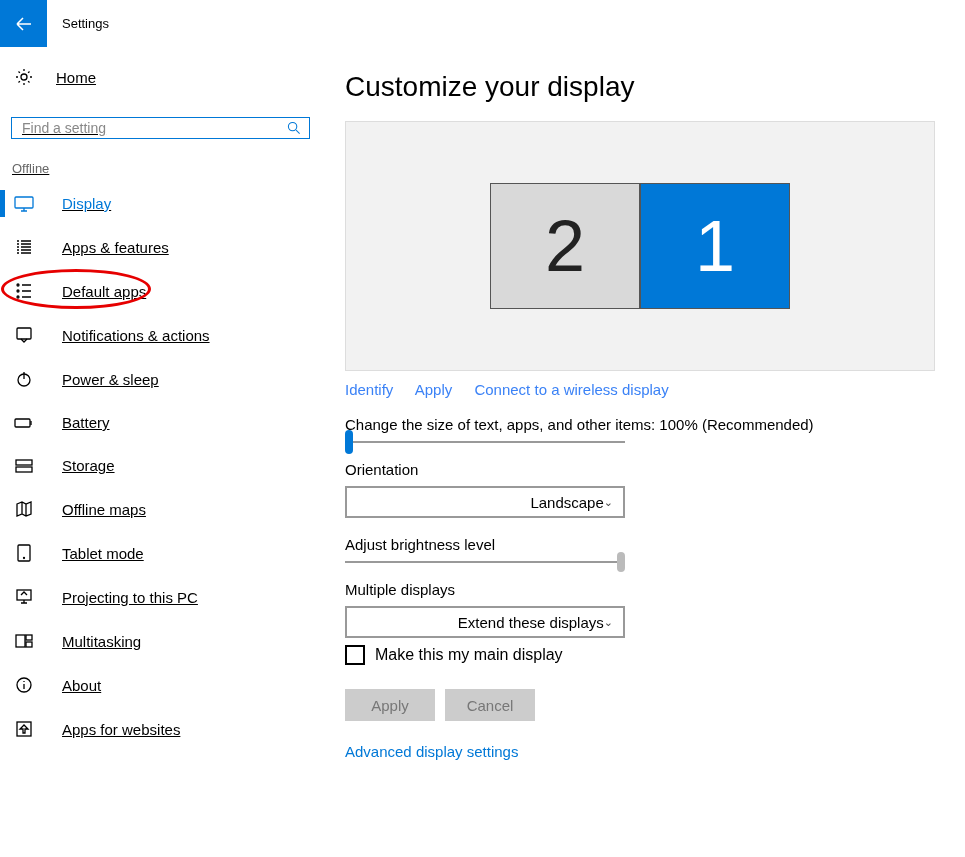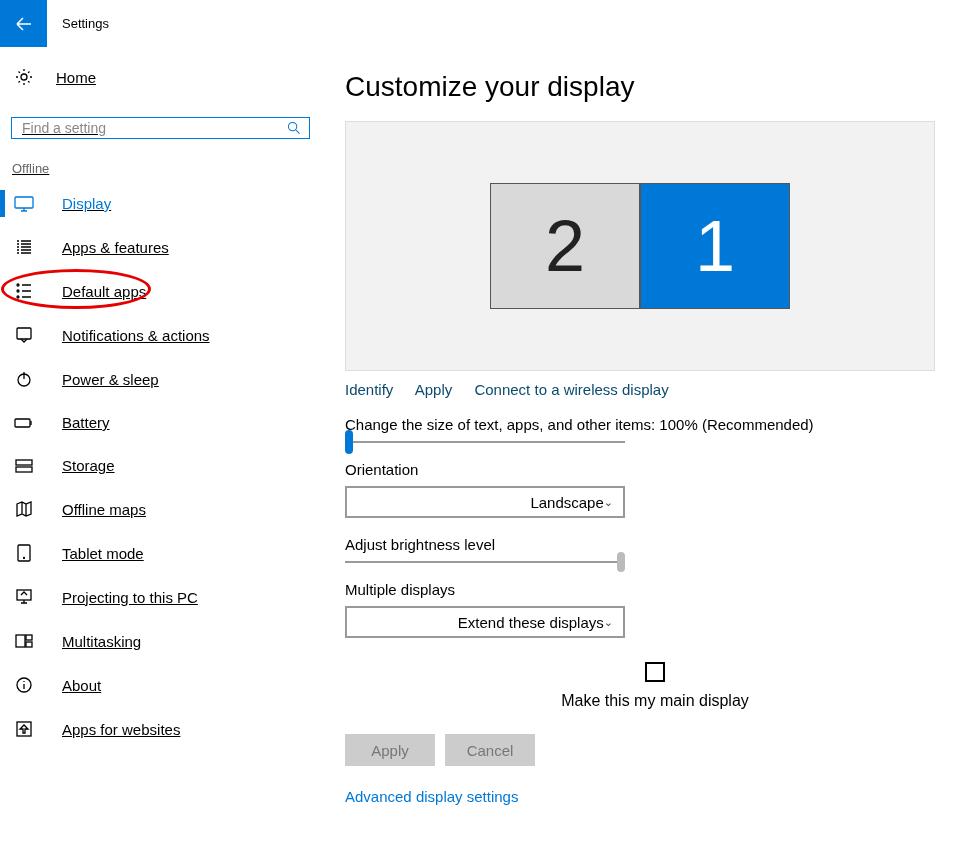--- a/index.html
+++ b/index.html
@@ -23,28 +23,28 @@
   .nav-item.active::before { content: ""; position: absolute; left: -10px; top: 8px; bottom: 8px; width: 5px; background: #0078d7; }
   .nav-item .label { font-size: 15px; }
   .annot-circle { position: absolute; border: 3px solid #e60000; border-radius: 50%; width: 150px; height: 40px; left: -9px; top: 0px; pointer-events: none; }
   .main { flex: 1; padding: 10px 0 0 0; }
   .heading { font-size: 28px; font-weight: 300; margin: 14px 0 18px 0; }
   .display-arrange { background: #f2f2f2; border: 1px solid #ddd; height: 250px; display: flex; align-items: center; justify-content: center; gap: 0; width: 590px; }
   .monitor { border: 1px solid #555; display: flex; align-items: center; justify-content: center; font-size: 72px; font-weight: 300; }
   .mon2 { width: 150px; height: 126px; background: #d9d9d9; color: #222; }
   .mon1 { width: 150px; height: 126px; background: #0078d7; color: #fff; }
   .links-row { margin: 10px 0 14px 0; font-size: 15px; }
-  .links-row span { color: #0c4a6e; cursor: pointer; margin-right: 18px; }
+  .links-row span { color: #3b82f6; cursor: pointer; margin-right: 18px; }
   .field-label { font-size: 15px; margin-top: 18px; margin-bottom: 8px; }
   .slider-track { width: 280px; height: 2px; background: #999; position: relative; margin-bottom: 6px; }
   .slider-thumb { position: absolute; width: 8px; height: 24px; background: #0078d7; top: -11px; border-radius: 4px; }
   .slider-track.grey .slider-thumb { background: #bbb; border-radius: 4px; width: 8px; height: 20px; top: -9px;}
   .select { width: 280px; height: 32px; border: 2px solid #999; display: flex; align-items: center; justify-content: flex-end; padding: 0 10px; font-size: 15px; }
   .select .chev { font-size: 11px; color: #444; }
-  .checkbox-row { display: flex; align-items: center; gap: 10px; margin-top: 24px; flex-direction: column; }
+  .checkbox-row { display: flex; align-items: center; gap: 10px; margin-top: 7px; }
   .checkbox { width: 20px; height: 20px; border: 2px solid #000; }
   .btn-row { margin-top: 24px; display: flex; gap: 10px; }
   .btn { width: 90px; height: 32px; background: #ccc; color: #777; display: flex; align-items: center; justify-content: center; font-size: 15px; }
   .adv-link { color: #0078d7; font-size: 15px; margin-top: 22px; cursor: pointer; }
   svg { display: block; }
 </style>
 </head>
 <body>
 
 <div class="titlebar">

